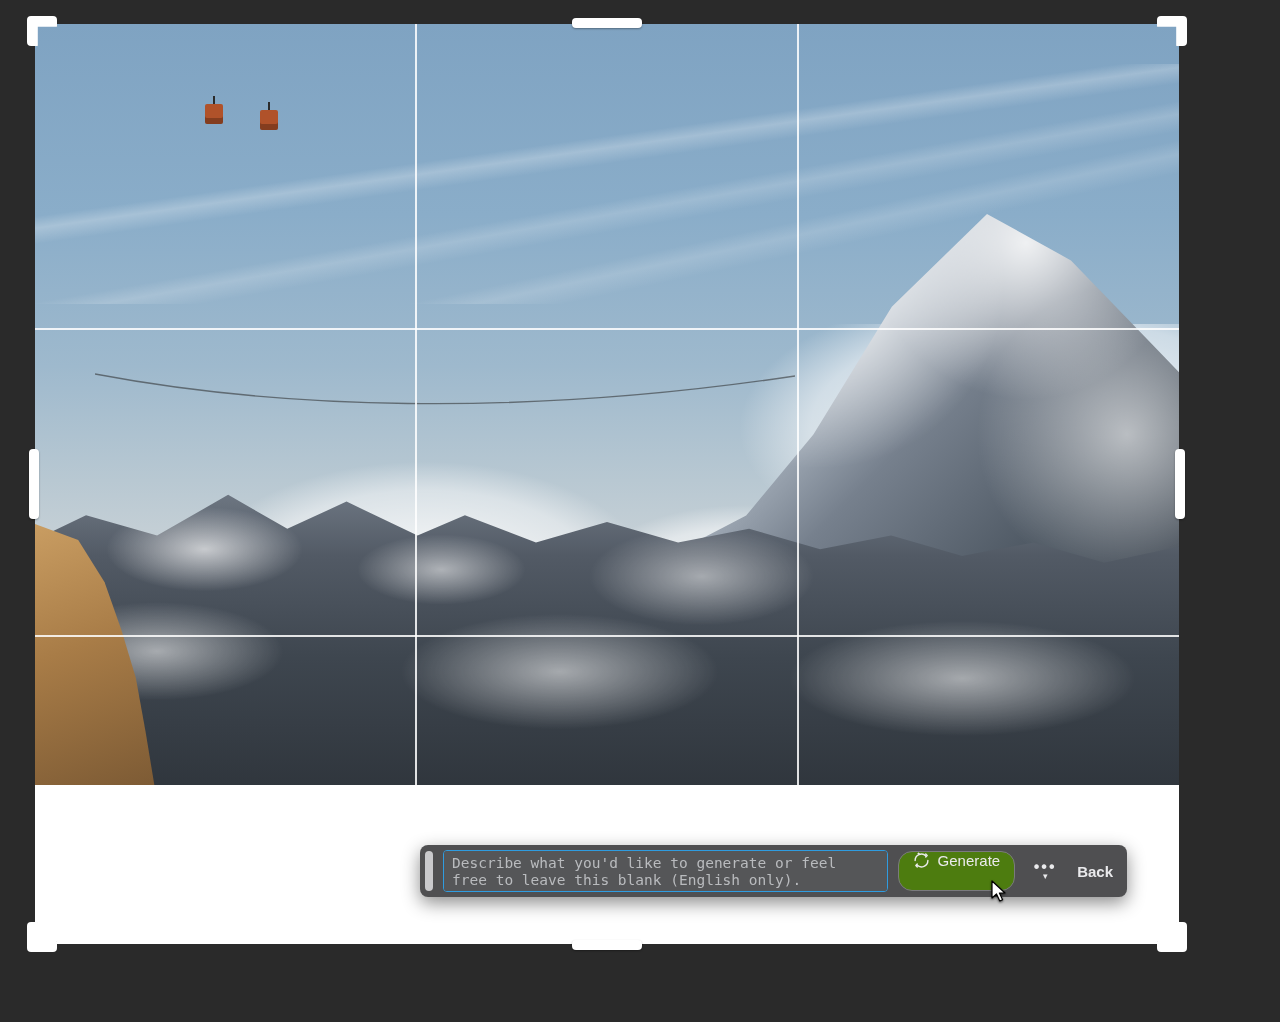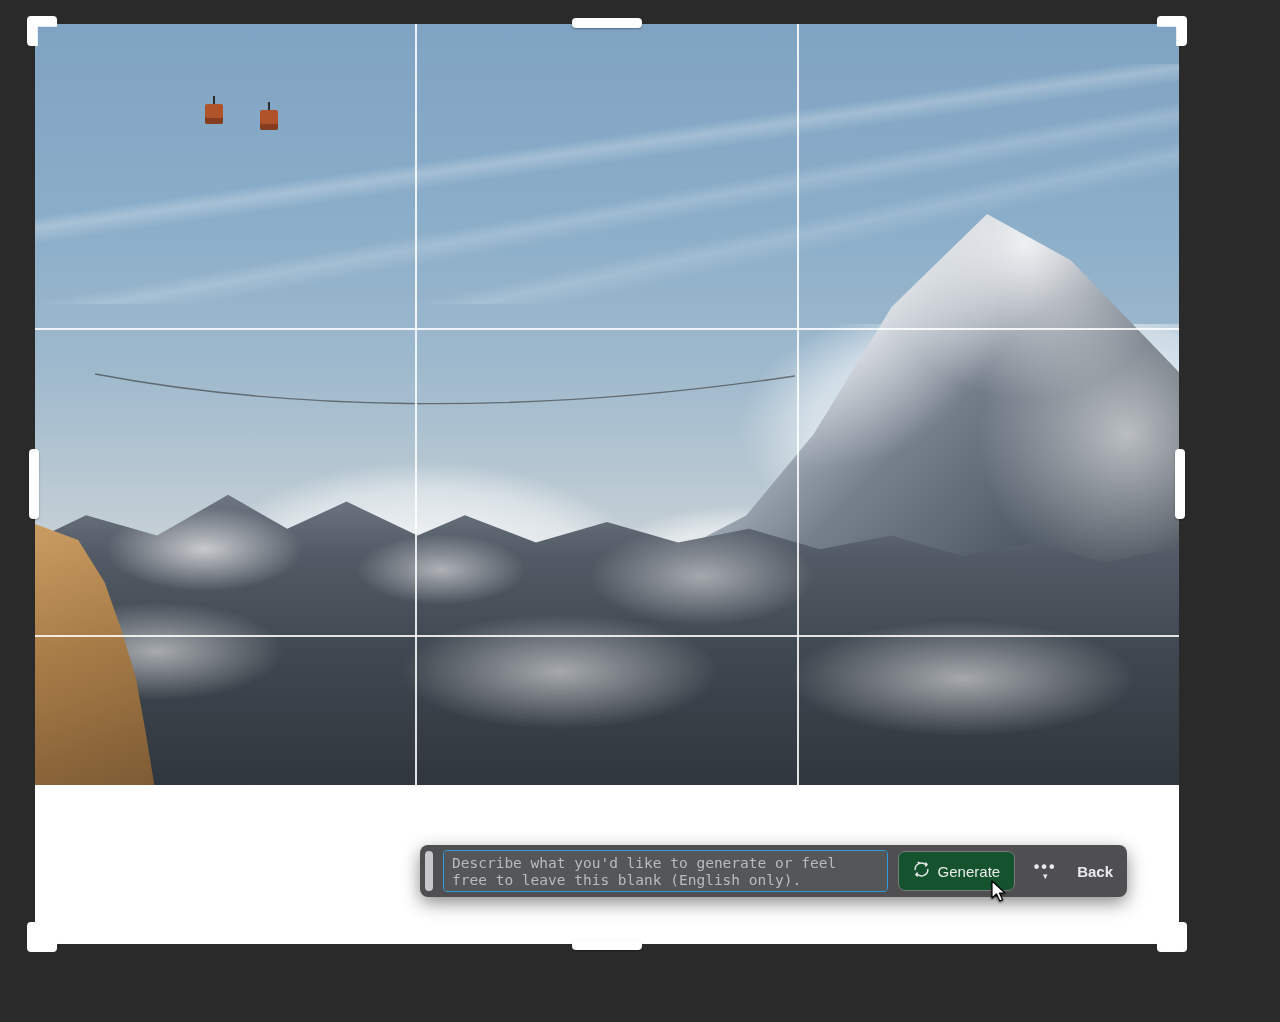--- a/index.html
+++ b/index.html
@@ -150,24 +150,24 @@
       border-radius: 4px;
       color: #c9c9cc;
       padding: 4px 8px;
       font-size: 14.5px;
       line-height: 17px;
       resize: none;
       outline: none;
     }
     .prompt::placeholder { color: #b9bbbe; }
     .gen-btn {
-      display: flex; align-items: center; gap: 8px;
+      display: flex; align-items: flex-start; gap: 8px;
       height: 40px; padding: 0 14px;
-      border: 1px solid #7a7a7e; border-radius: 7px;
-      background: #14532d; color: #eaeaec;
+      border: 1px solid #7a7a7e; border-radius: 14px;
+      background: #4d7c0f; color: #eaeaec;
       font-size: 15px; cursor: pointer;
     }
     .more-btn {
       width: 40px; height: 40px; display:flex; flex-direction:column; align-items:center; justify-content:center;
       color:#eaeaec; cursor:pointer; gap:2px;
     }
     .dots { letter-spacing:2px; font-weight:700; line-height:8px; }
     .caret { font-size:9px; line-height:6px; }
     .back-btn {
       color:#eaeaec; font-size:15px; padding:0 6px 0 2px; cursor:pointer;font-weight:bold;

